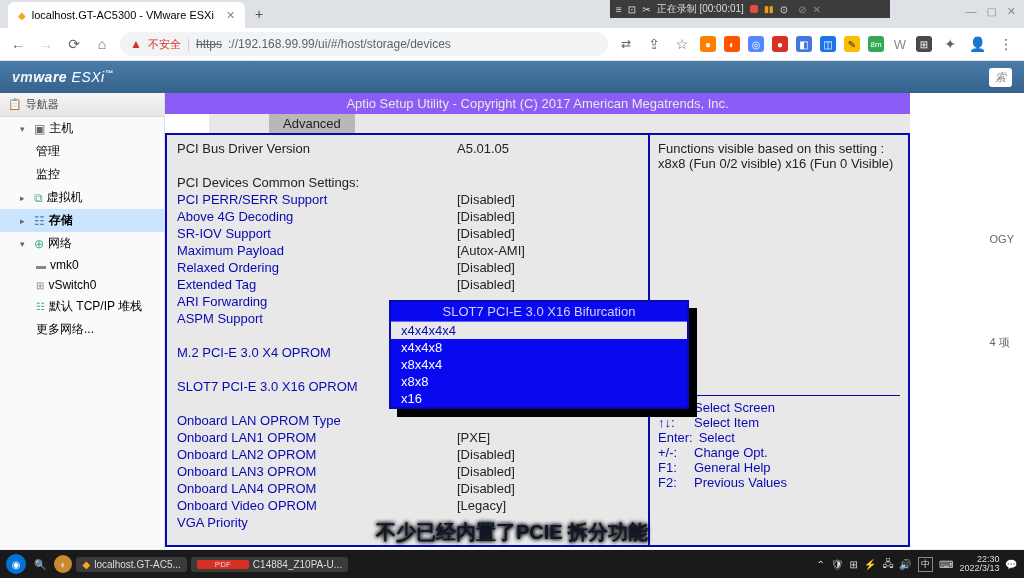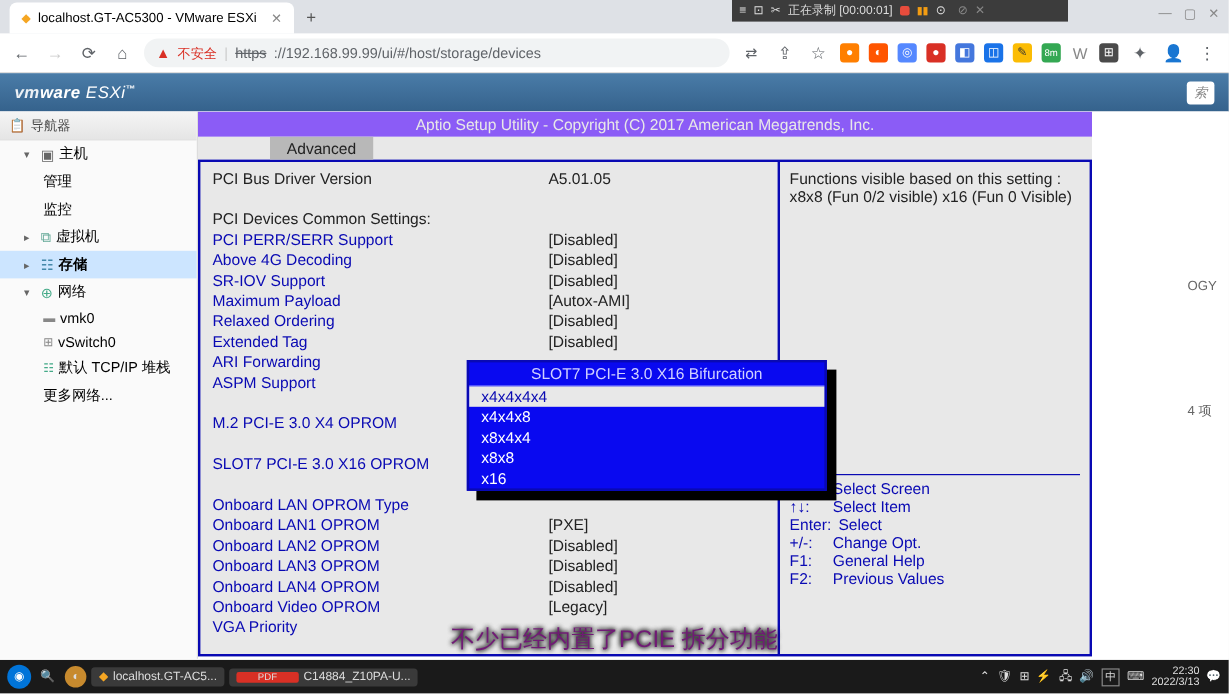--- a/index.html
+++ b/index.html
@@ -39,21 +39,21 @@
 .tree-item.lvl2 { padding-left: 36px; }
 .tree-item.selected { background: #cce5ff; }
 .tree-tog { color: #666; font-size: 9px; width: 10px; }
 
 .esxi-main { flex: 1; position: relative; background: #fff; overflow: hidden; }
 .esxi-right-info { position: absolute; right: 10px; top: 140px; font-size: 11px; color: #666; }
 
 
 .bios { position: absolute; left: 0; top: 0; width: 745px; height: 100%; font-family: "Courier New", monospace; font-size: 13px; }
 .bios-topbar { background: #8b5cf6; color: #e8e8e8; text-align: center; padding: 3px 13px; font-size: 13px; }
-.bios-tabs { background: #e8e8e8; display: flex; padding-left: 60px; }
+.bios-tabs { background: #e8e8e8; display: flex; padding-left: 60px; margin-left: 44px; }
 .bios-tab { padding: 2px 14px; }
 .bios-tab.active { background: #b8b8b8; color: #222; }
 .bios-content { display: flex; border: 2px solid #0909b3; background: #e8e8e8; height: calc(100% - 22px - 20px); }
 .bios-left { flex: 1; padding: 6px 10px; color: #222; position: relative; }
 .bios-right { width: 260px; border-left: 2px solid #0909b3; padding: 6px 8px; color: #0909b3; }
 .bios-row { display: flex; height: 17px; }
 .bios-label { flex: 0 0 280px; }
 .bios-value { color: #222; }
 .bios-link { color: #0909b3; }
 .bios-help-line { display: flex; gap: 6px; }
@@ -61,21 +61,21 @@
 
 
 .bios-popup-wrap { position: absolute; left: 222px; top: 165px; z-index: 30; }
 .bios-popup { background: #0909f0; color: #fff; border: 2px solid #0909b3; width: 300px; font-size: 13px; }
 .bios-popup-title { text-align: center; border-bottom: 1px solid #6666ff; padding: 2px 0; color: #d0d0ff; }
 .bios-popup-item { padding: 1px 10px; cursor: pointer; }
 .bios-popup-item.selected { background: #e8e8e8; color: #0909b3; }
 .bios-popup-shadow { position: absolute; left: 8px; top: 8px; width: 300px; height: 100%; background: #000; z-index: -1; }
 
 
-.subtitle { position: absolute; bottom: 32px; left: 50%; transform: translateX(-50%); color: #701a75; font-size: 20px; font-weight: 400; text-shadow: 0 0 4px #000, 0 0 4px #000; z-index: 60; font-family: "Microsoft YaHei", sans-serif; }
+.subtitle { position: absolute; bottom: 32px; left: 50%; transform: translateX(-50%); color: #0f172a; font-size: 20px; font-weight: 700; text-shadow: 0 0 4px #000, 0 0 4px #000; z-index: 60; font-family: "Microsoft YaHei", sans-serif; }
 
 
 .taskbar { position: absolute; bottom: 0; left: 0; right: 0; height: 28px; background: #1a1a1a; display: flex; align-items: center; padding: 0 6px; gap: 4px; color: #ddd; font-size: 10px; z-index: 70; }
 .task-start { width: 20px; height: 20px; border-radius: 50%; background: #0074d9; display: flex; align-items: center; justify-content: center; color: #fff; font-size: 10px; }
 .task-btn { border-radius: 3px; padding: 2px 6px; display: flex; align-items: center; gap: 4px; font-size: 10px; }
 .task-btn.active { background: #3a3a3a; }
 .task-sys { margin-left: auto; display: flex; align-items: center; gap: 6px; font-size: 10px; }
 .task-clock { text-align: right; line-height: 1; font-size: 9px; }
 </style>
 </head>

